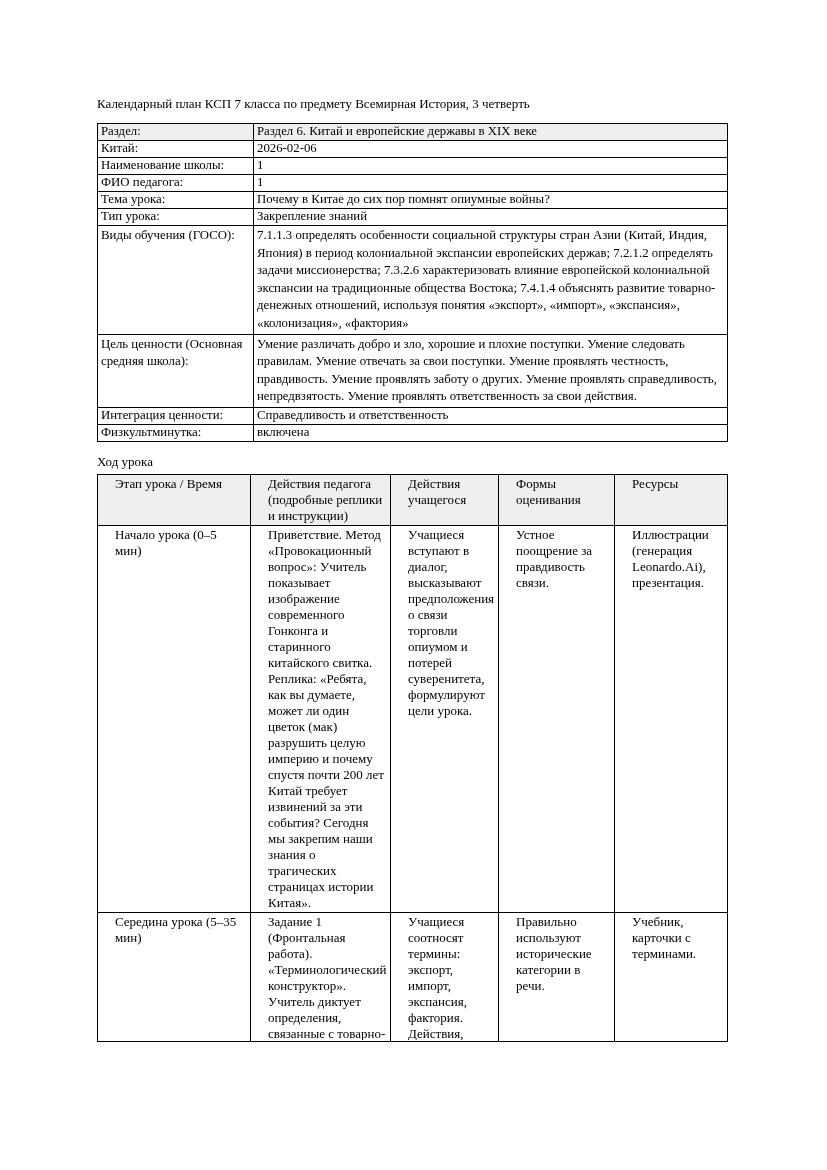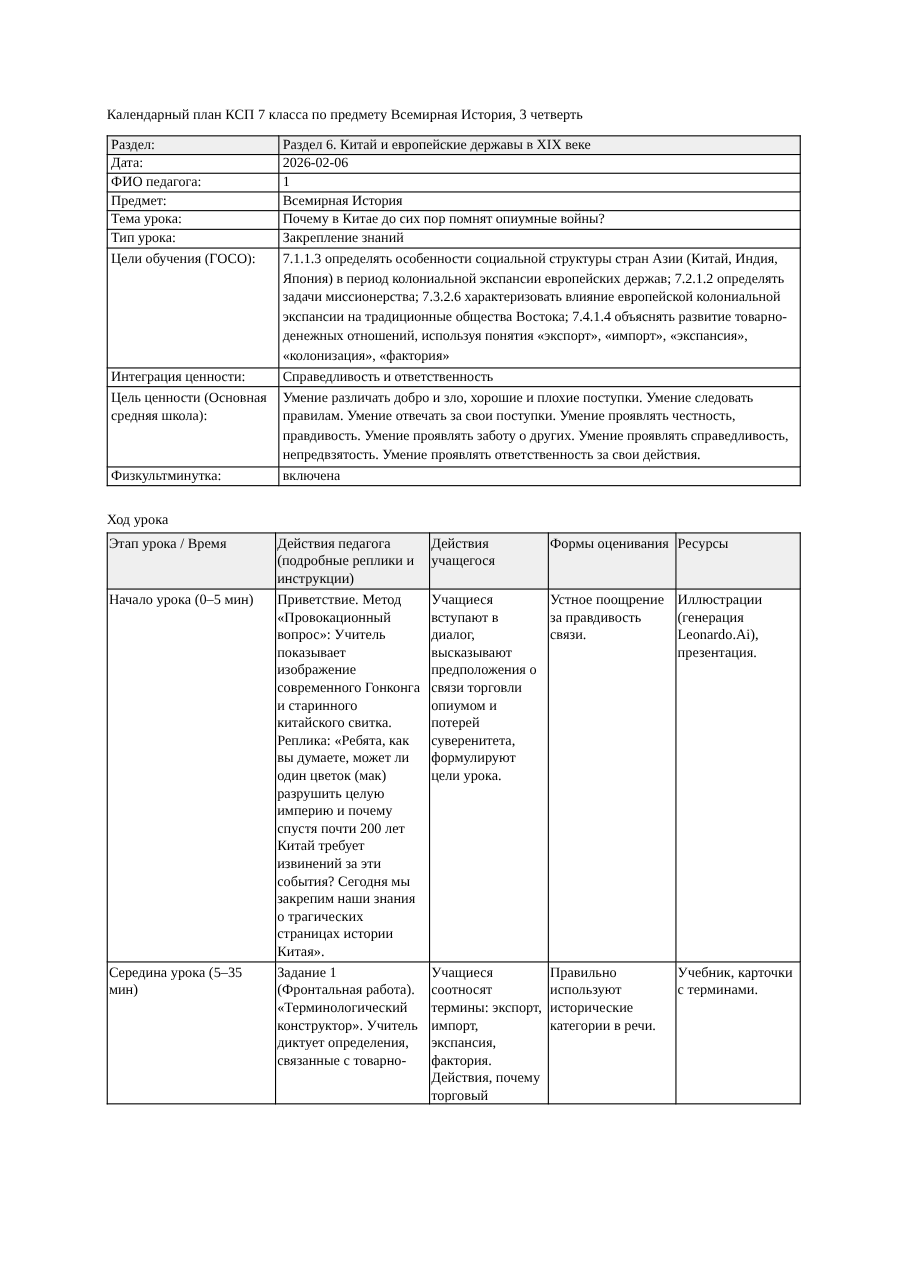--- a/index.html
+++ b/index.html
@@ -34,26 +34,26 @@
     padding: 0px 3px 1px 3px;
     font-size: 12.8px;
     line-height: 15px;
     overflow: hidden;
   }
   .info-table .hdr td { background: #efefef; margin-left: 30px; }
   .info-table td.ml { line-height: 17.6px; padding-top: 1px; }
   .section-heading {
     font-size: 13px;
     line-height: 15px;
-    margin: 22px 0 5px 0;
+    margin: 12px 0 5px 0;
   }
   .lesson-table th, .lesson-table td {
     font-size: 13px;
     line-height: 16px;
-    padding: 1px 4px 1px 1px;
+    padding: 1px 4px 1px 17px;
   }
   .lesson-table thead th { background: #efefef; }
   .lesson-table .clip { height: 126px; overflow: hidden; }
 </style>
 </head>
 <body>
 
 <div class="page">
 
   <div class="doc-title">Календарный план КСП 7 класса по предмету Всемирная История, 3 четверть</div>
@@ -62,50 +62,50 @@
     <colgroup>
         <col style="width:156px">
         <col style="width:474px">
       </colgroup>
     <tbody>
       <tr class="hdr">
         <td>Раздел:</td>
         <td>Раздел 6. Китай и европейские державы в XIX веке</td>
       </tr>
       <tr>
-        <td>Дата:</td>
+        <td>Китай:</td>
         <td>2026-02-06</td>
+      </tr>
+      <tr>
+        <td>Наименование школы:</td>
+        <td>1</td>
       </tr>
       <tr>
         <td>ФИО педагога:</td>
         <td>1</td>
-      </tr>
-      <tr>
-        <td>Предмет:</td>
-        <td>Всемирная История</td>
       </tr>
       <tr>
         <td>Тема урока:</td>
         <td>Почему в Китае до сих пор помнят опиумные войны?</td>
       </tr>
       <tr>
         <td>Тип урока:</td>
         <td>Закрепление знаний</td>
       </tr>
       <tr>
-        <td class="ml">Цели обучения (ГОСО):</td>
+        <td class="ml">Виды обучения (ГОСО):</td>
         <td class="ml">7.1.1.3 определять особенности социальной структуры стран Азии (Китай, Индия, Япония) в период колониальной экспансии европейских держав; 7.2.1.2 определять задачи миссионерства; 7.3.2.6 характеризовать влияние европейской колониальной экспансии на традиционные общества Востока; 7.4.1.4 объяснять развитие товарно-денежных отношений, используя понятия «экспорт», «импорт», «экспансия», «колонизация», «фактория»</td>
+      </tr>
+      <tr>
+        <td class="ml">Цель ценности (Основная средняя школа):</td>
+        <td class="ml">Умение различать добро и зло, хорошие и плохие поступки. Умение следовать правилам. Умение отвечать за свои поступки. Умение проявлять честность, правдивость. Умение проявлять заботу о других. Умение проявлять справедливость, непредвзятость. Умение проявлять ответственность за свои действия.</td>
       </tr>
       <tr>
         <td>Интеграция ценности:</td>
         <td>Справедливость и ответственность</td>
-      </tr>
-      <tr>
-        <td class="ml">Цель ценности (Основная средняя школа):</td>
-        <td class="ml">Умение различать добро и зло, хорошие и плохие поступки. Умение следовать правилам. Умение отвечать за свои поступки. Умение проявлять честность, правдивость. Умение проявлять заботу о других. Умение проявлять справедливость, непредвзятость. Умение проявлять ответственность за свои действия.</td>
       </tr>
       <tr>
         <td>Физкультминутка:</td>
         <td>включена</td>
       </tr>
     </tbody>
   </table>
 
   <p class="section-heading">Ход урока</p>
 

